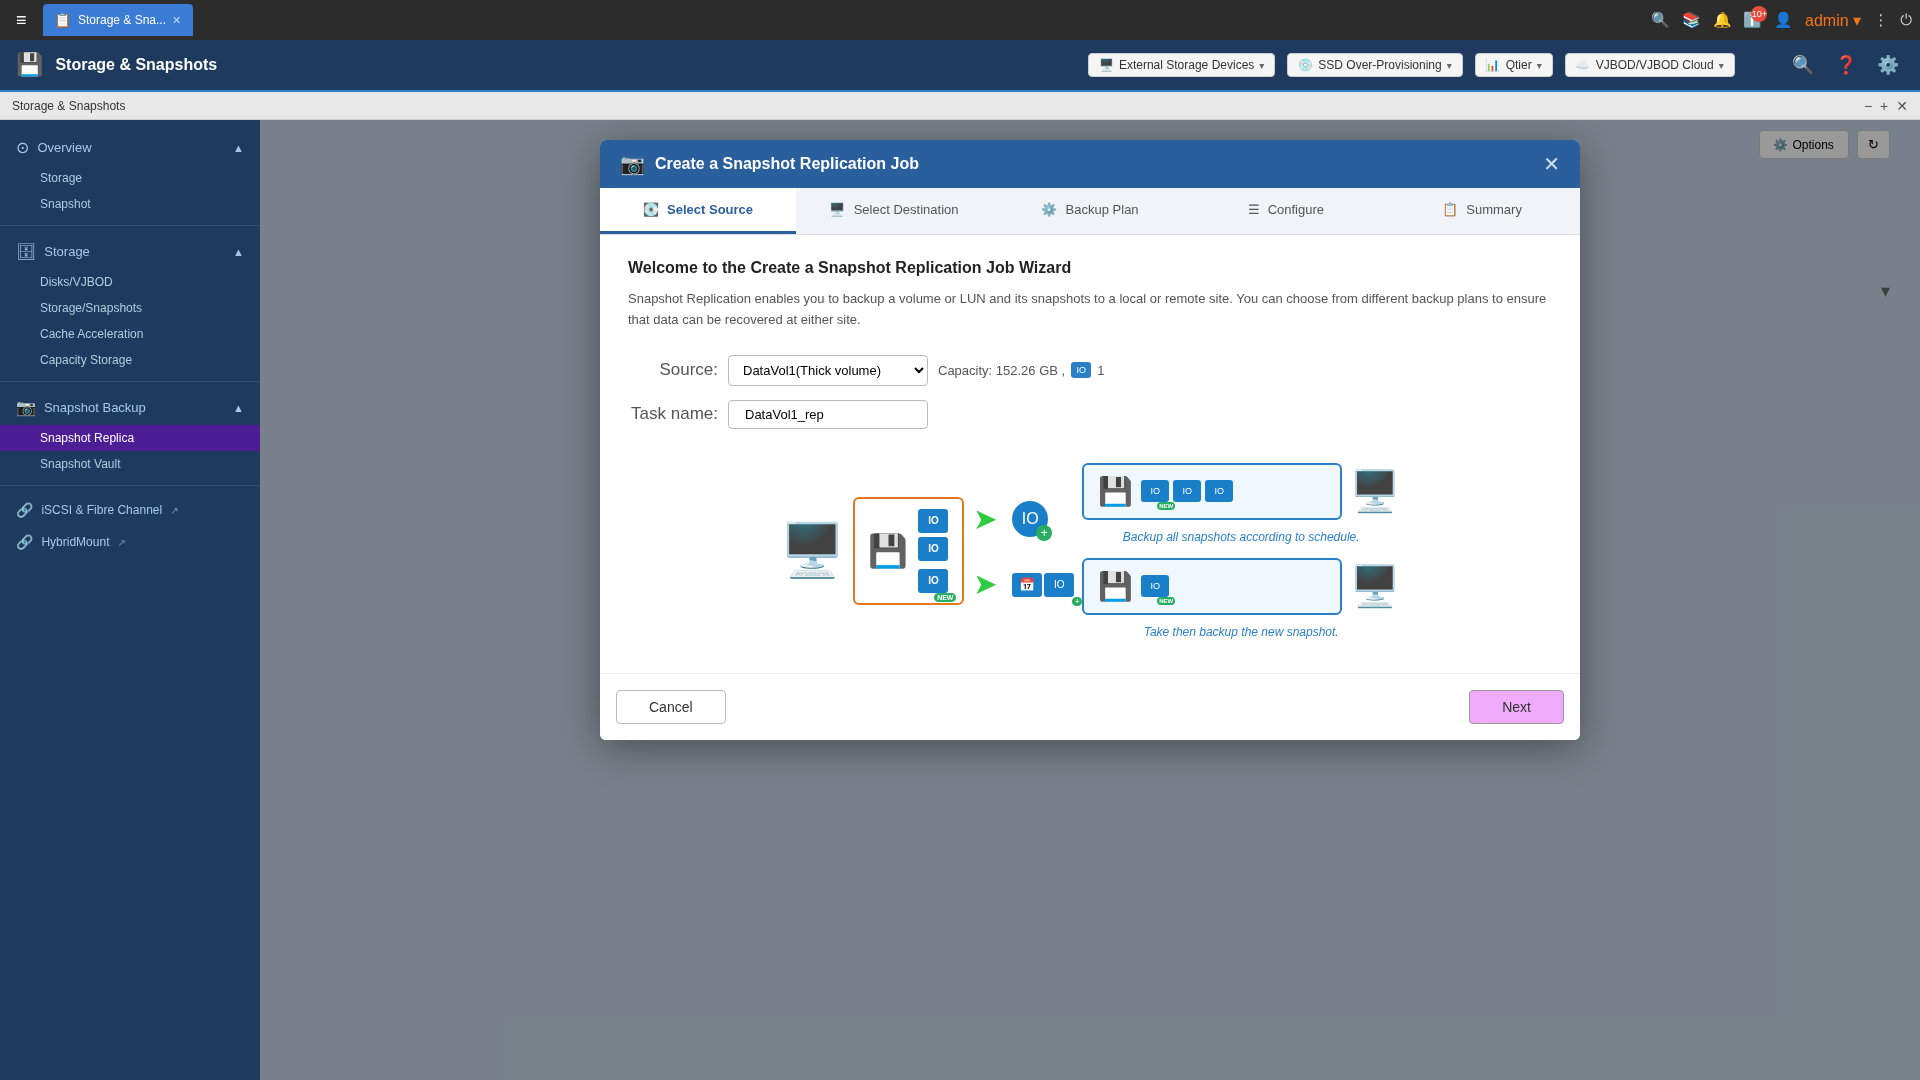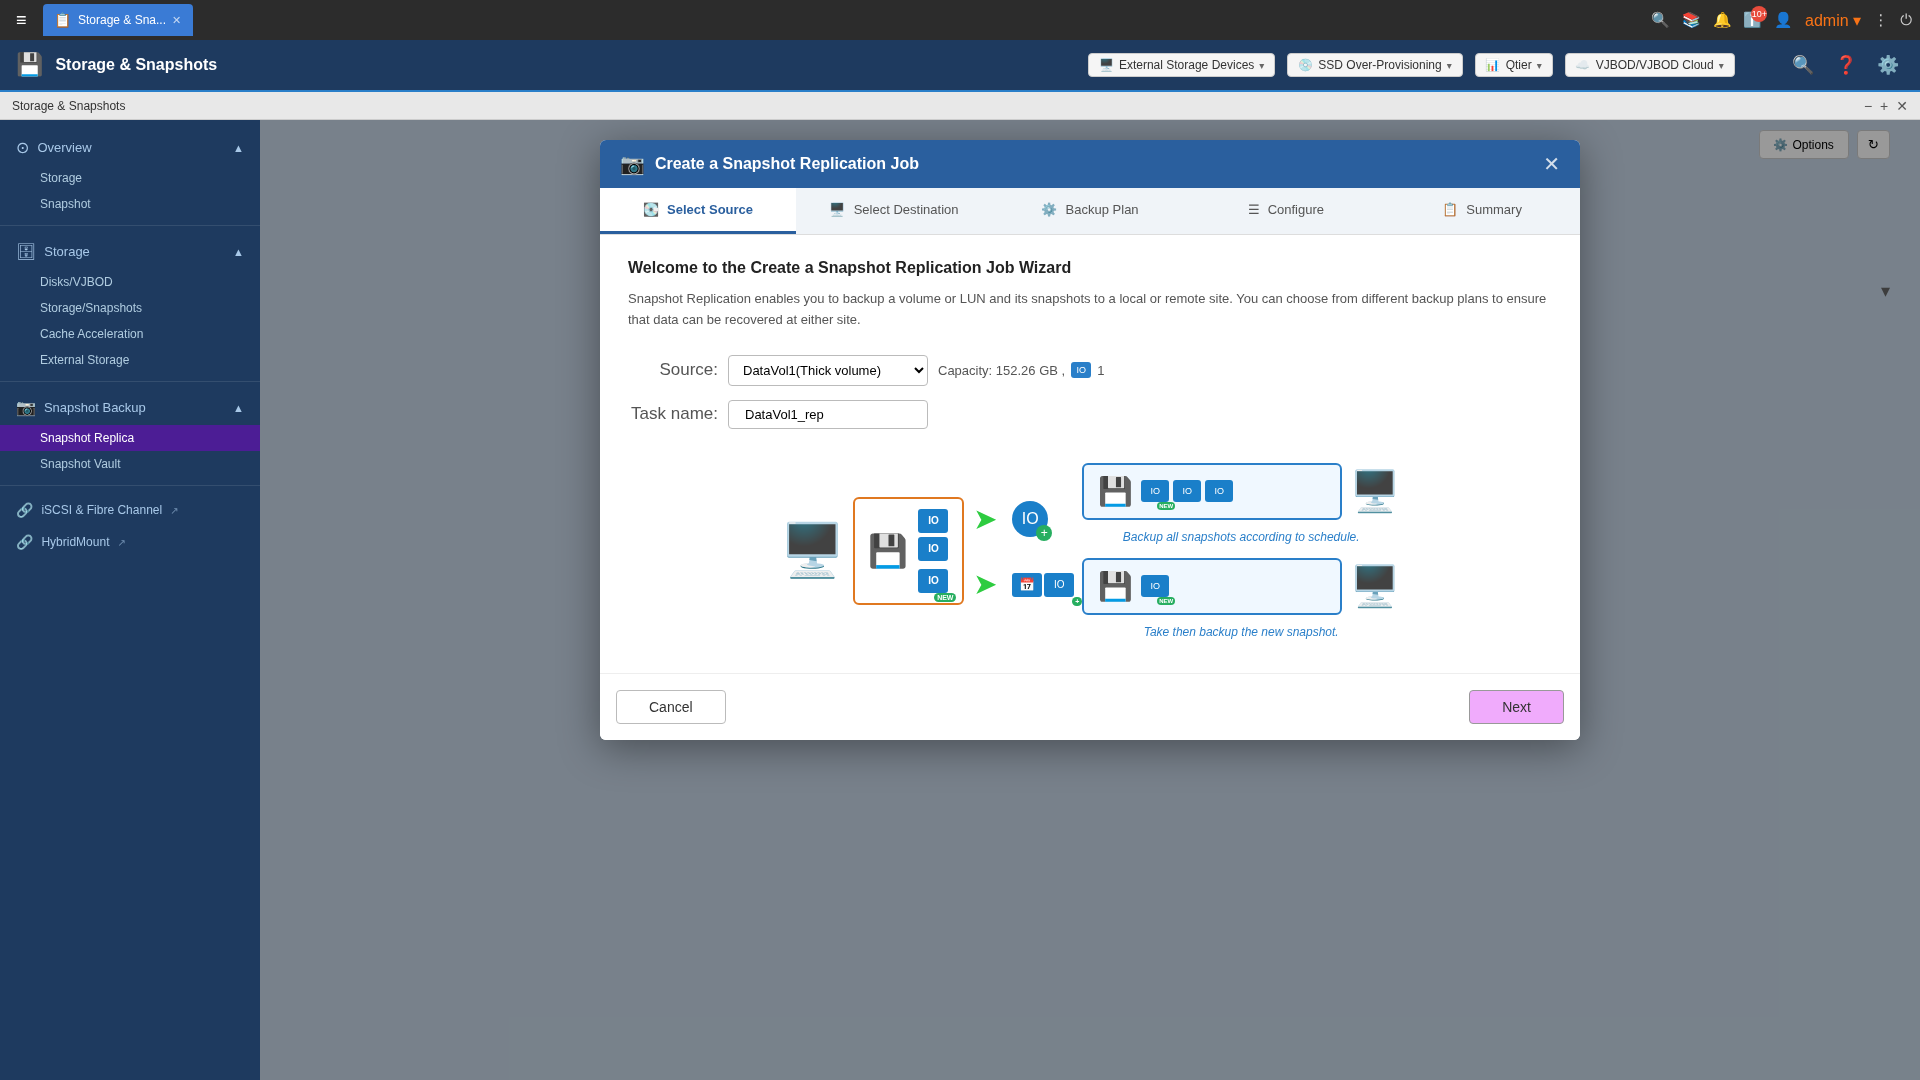--- a/index.html
+++ b/index.html
@@ -426,21 +426,21 @@
     <div class="sidebar-divider"></div>
 
     <div class="sidebar-section-header">
       <span class="icon">🗄</span>
       <span>Storage</span>
       <span class="chevron">▲</span>
     </div>
     <div class="sidebar-item">Disks/VJBOD</div>
     <div class="sidebar-item">Storage/Snapshots</div>
     <div class="sidebar-item">Cache Acceleration</div>
-    <div class="sidebar-item">External Storage</div>
+    <div class="sidebar-item">Capacity Storage</div>
 
     <div class="sidebar-divider"></div>
 
     <div class="sidebar-section-header">
       <span class="icon">📷</span>
       <span>Snapshot Backup</span>
       <span class="chevron">▲</span>
     </div>
     <div class="sidebar-item active">Snapshot Replica</div>
     <div class="sidebar-item">Snapshot Vault</div>

